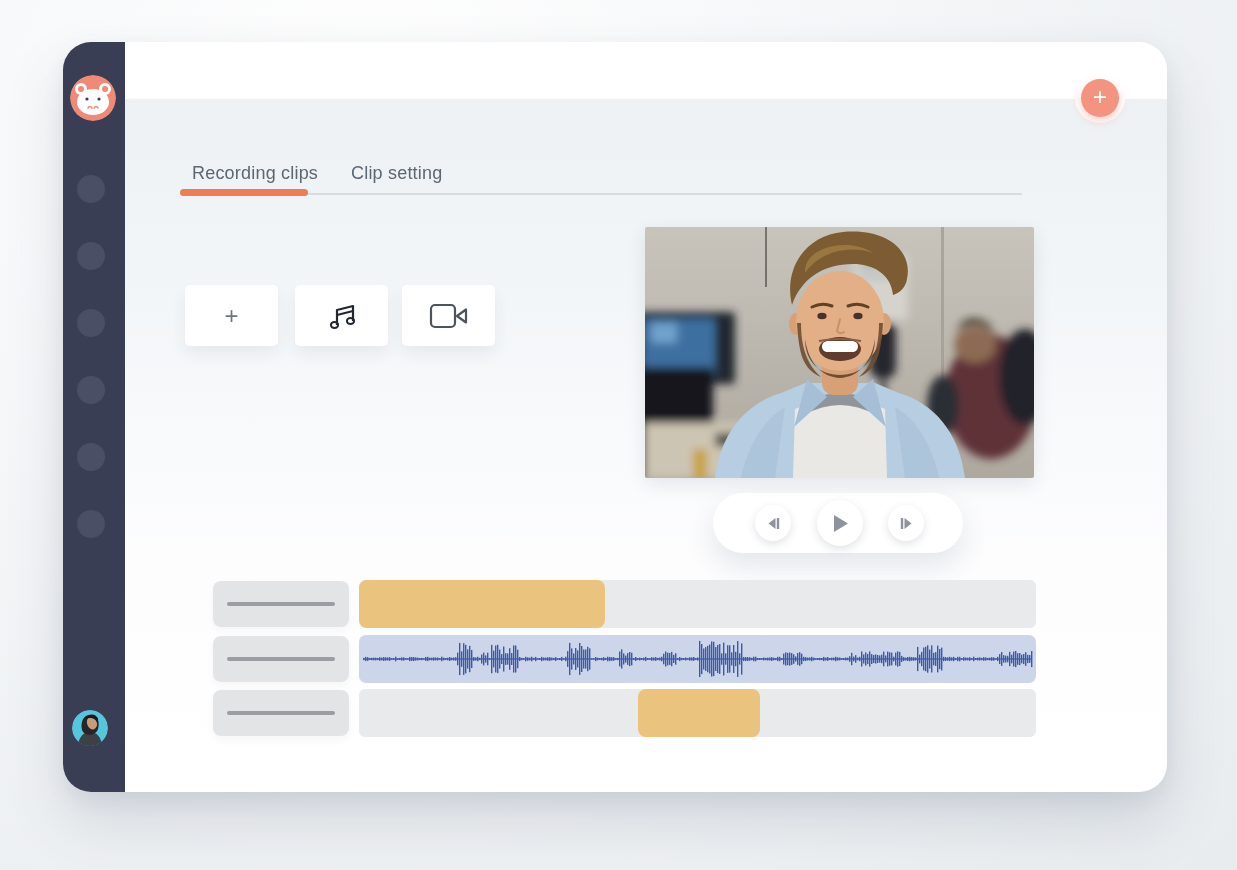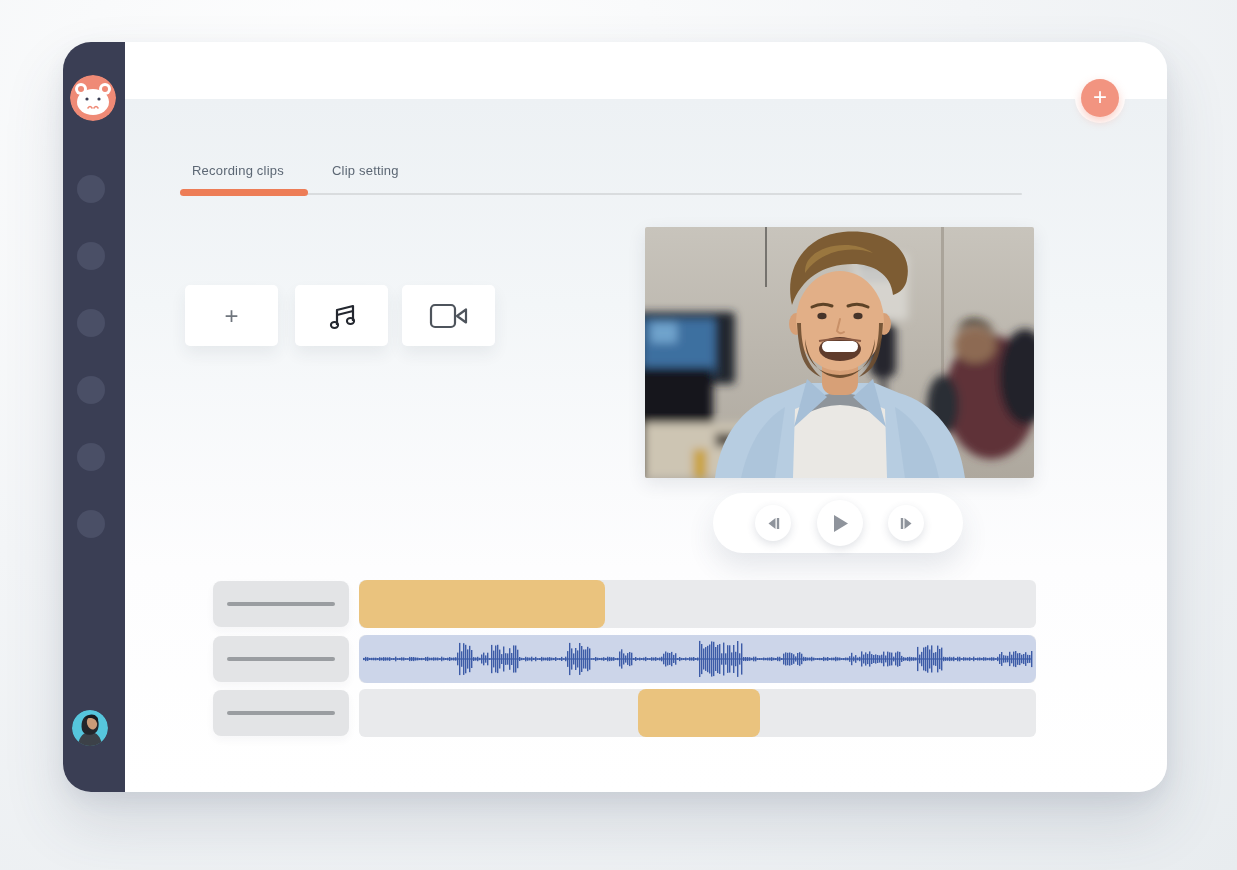--- a/index.html
+++ b/index.html
@@ -22,22 +22,22 @@
   
   .main{position:absolute;left:62px;top:0;width:1042px;height:750px;border-radius:0 28px 28px 0;
     overflow:hidden;background:linear-gradient(180deg,#edf1f4 57px,#f3f6f8 35%,#fdfdfe 70%,#ffffff 100%);}
   .header-band{position:absolute;left:0;top:0;width:100%;height:57px;background:#ffffff;}
   .fab-ring{position:absolute;left:950px;top:31px;width:50px;height:50px;border-radius:50%;background:#ffffff;z-index:4;}
   .fab{position:absolute;left:6px;top:6px;width:38px;height:38px;border-radius:50%;background:var(--fab);
     color:#fff;font-size:24px;font-weight:300;display:flex;align-items:center;justify-content:center;
     cursor:pointer;box-shadow:0 4px 10px rgba(242,148,128,.45);}
   .fab span{line-height:0;transform:translateY(-1px);}
   
-  .tab{position:absolute;top:121px;font-size:13px;color:#5c6774;letter-spacing:.2px;cursor:pointer;}
-  .tab-1{left:67px;} .tab-2{left:207px;}
+  .tab{position:absolute;top:121px;font-size:18px;color:#5c6774;letter-spacing:.2px;cursor:pointer;}
+  .tab-1{left:67px;} .tab-2{left:226px;}
   .tab-divider{position:absolute;left:55px;top:151px;width:842px;height:2px;background:#d9dcde;border-radius:1px;}
   .tab-indicator{position:absolute;left:55px;top:147px;width:128px;height:7px;border-radius:4px;background:var(--accent);}
   
   .tool-card{position:absolute;top:243px;width:93px;height:61px;background:#ffffff;border-radius:5px;
     box-shadow:0 8px 16px rgba(40,50,70,.07);display:flex;align-items:center;justify-content:center;cursor:pointer;}
   .tool-1{left:60px;} .tool-2{left:170px;} .tool-3{left:277px;}
   .tool-plus{font-size:24px;font-weight:300;color:#6f757d;}
   
   .video{position:absolute;left:520px;top:185px;width:389px;height:251px;border-radius:2px;overflow:hidden;
     box-shadow:0 6px 18px rgba(40,50,70,.10);}

